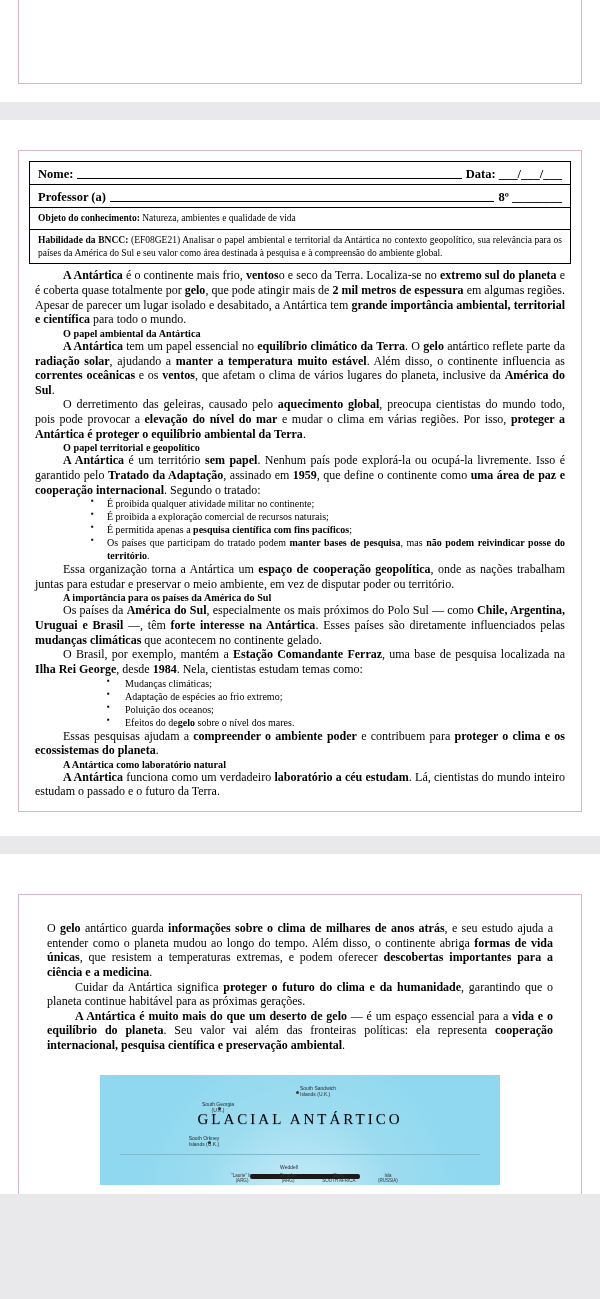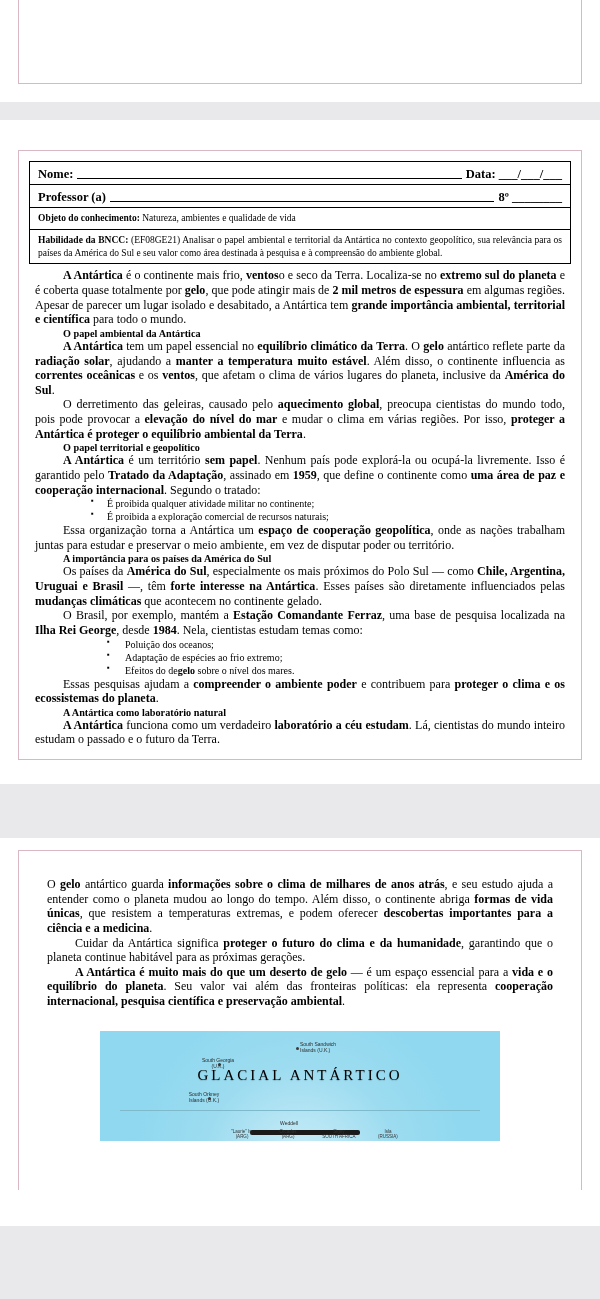--- a/index.html
+++ b/index.html
@@ -117,25 +117,24 @@
     position: absolute;
     left: -16px;
     top: -1px;
     font-size: 8px;
   }
   ul.bul.tight { padding-left: 96px; }
   ul.bul.tight li:before { left: -18px; }
 
   
   #page-bottom {
-    padding: 12px 18px 0 18px;
-    box-sizing: border-box;
-    height: 388px;
+    padding: 40px 18px 0 18px;
+    box-sizing: border-box;
+    height: 340px;
     overflow: hidden;
-    margin-top: 36px;
   }
   #page-bottom .frame {
     height: 340px;
     padding: 26px 28px 0 28px;
     border-bottom: none;
   }
   #page-bottom .body-txt { padding: 0; }
 
   
   .map-wrap {
@@ -245,30 +244,33 @@
     <p class="body-txt"><b>A Antártica</b> é o continente mais frio, <b>ventos</b>o e seco da Terra. Localiza-se no <b>extremo sul do planeta</b> e é coberta quase totalmente por <b>gelo</b>, que pode atingir mais de <b>2 mil metros de espessura</b> em algumas regiões. Apesar de parecer um lugar isolado e desabitado, a Antártica tem <b>grande importância ambiental, territorial e científica</b> para todo o mundo.</p>
     <div class="sub-h">O papel ambiental da Antártica</div>
     <p class="body-txt"><b>A Antártica</b> tem um papel essencial no <b>equilíbrio climático da Terra</b>. O <b>gelo</b> antártico reflete parte da <b>radiação solar</b>, ajudando a <b>manter a temperatura muito estável</b>. Além disso, o continente influencia as <b>correntes oceânicas</b> e os <b>ventos</b>, que afetam o clima de vários lugares do planeta, inclusive da <b>América do Sul</b>.</p>
     <p class="body-txt">O derretimento das geleiras, causado pelo <b>aquecimento global</b>, preocupa cientistas do mundo todo, pois pode provocar a <b>elevação do nível do mar</b> e mudar o clima em várias regiões. Por isso, <b>proteger a Antártica é proteger o equilíbrio ambiental da Terra</b>.</p>
     <div class="sub-h">O papel territorial e geopolítico</div>
     <p class="body-txt"><b>A Antártica</b> é um território <b>sem papel</b>. Nenhum país pode explorá-la ou ocupá-la livremente. Isso é garantido pelo <b>Tratado da Adaptação</b>, assinado em <b>1959</b>, que define o continente como <b>uma área de paz e cooperação internacional</b>. Segundo o tratado:</p>
 
     <ul class="bul">
       <li>É proibida qualquer atividade militar no continente;</li>
       <li>É proibida a exploração comercial de recursos naturais;</li>
+      <li>É permitida apenas a <b>pesquisa científica com fins pacíficos</b>;</li>
+      <li>Os países que participam do tratado podem <b>manter bases de pesquisa</b>, mas <b>não podem reivindicar posse do território</b>.</li>
     </ul>
 
     <p class="body-txt">Essa organização torna a Antártica um <b>espaço de cooperação geopolítica</b>, onde as nações trabalham juntas para estudar e preservar o meio ambiente, em vez de disputar poder ou território.</p>
     <div class="sub-h">A importância para os países da América do Sul</div>
     <p class="body-txt">Os países da <b>América do Sul</b>, especialmente os mais próximos do Polo Sul — como <b>Chile, Argentina, Uruguai e Brasil</b> —, têm <b>forte interesse na Antártica</b>. Esses países são diretamente influenciados pelas <b>mudanças climáticas</b> que acontecem no continente gelado.</p>
     <p class="body-txt">O Brasil, por exemplo, mantém a <b>Estação Comandante Ferraz</b>, uma base de pesquisa localizada na <b>Ilha Rei George</b>, desde <b>1984</b>. Nela, cientistas estudam temas como:</p>
 
     <ul class="bul tight">
+      <li>Mudanças climáticas;</li>
+      <li>Adaptação de espécies ao frio extremo;</li>
       <li>Poluição dos oceanos;</li>
-      <li>Adaptação de espécies ao frio extremo;</li>
       <li>Efeitos do de<b>gelo</b> sobre o nível dos mares.</li>
     </ul>
 
     <p class="body-txt">Essas pesquisas ajudam a <b>compreender o ambiente poder</b> e contribuem para <b>proteger o clima e os ecossistemas do planeta</b>.</p>
     <div class="sub-h">A Antártica como laboratório natural</div>
     <p class="body-txt"><b>A Antártica</b> funciona como um verdadeiro <b>laboratório a céu estudam</b>. Lá, cientistas do mundo inteiro estudam o passado e o futuro da Terra.</p>
 
   </div>
 </div>
 

